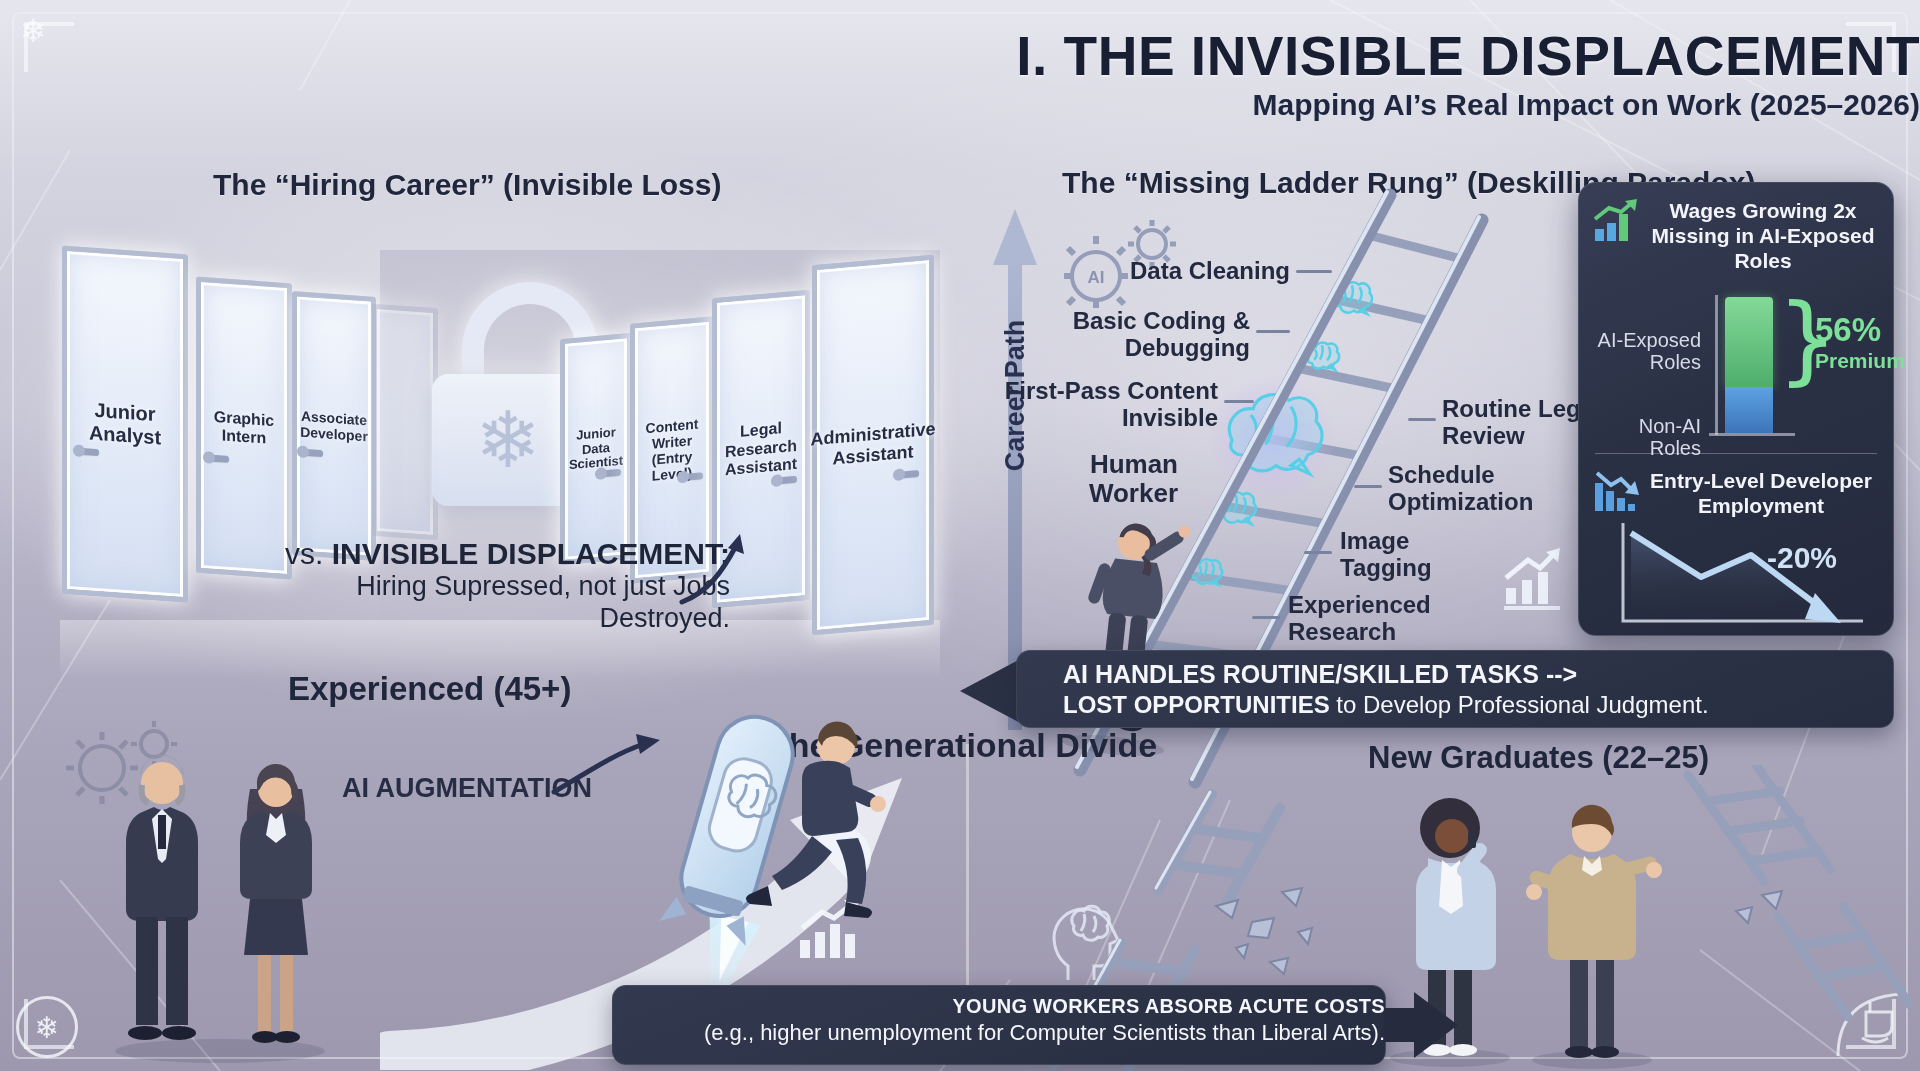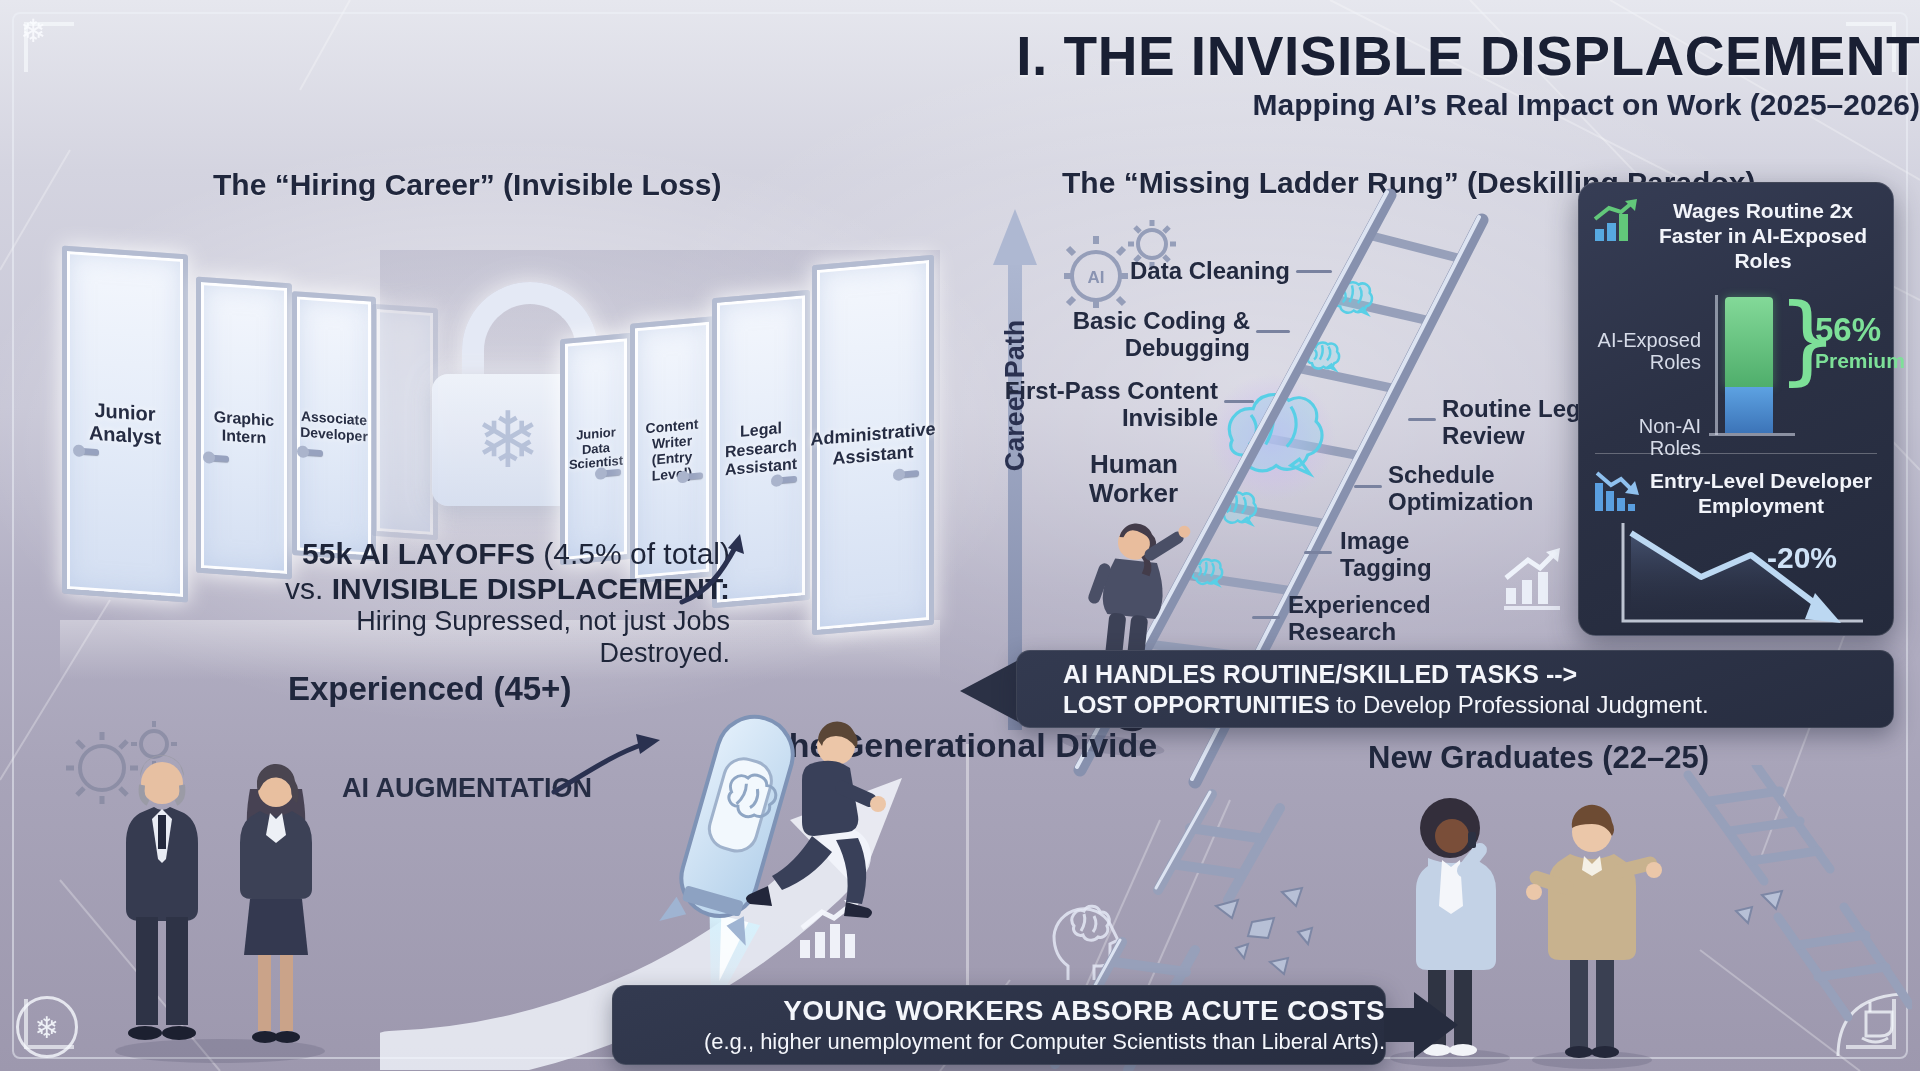--- a/index.html
+++ b/index.html
@@ -141,23 +141,20 @@
     <span class="door-label" style="font-size:16px;">Legal Research Assistant</span>
     <span class="handle" style="right:8px;top:60%;"></span>
   </div>
   <div class="door dr" style="left:812px;top:260px;width:112px;height:360px;">
     <span class="door-label" style="font-size:18px;">Administrative Assistant</span>
     <span class="handle" style="right:10px;top:58%;"></span>
   </div>
 
   <div class="abs center" style="left:250px;top:536px;width:480px;line-height:1.17;">
     <div style="font-size:30px;">
-      <span class="b">55k AI LAYOFFS</span><span> (4.5% of total)</span>
-    </div>
-    <div style="font-size:30px;">
       <span>vs. </span><span class="b">INVISIBLE DISPLACEMENT:</span>
     </div>
     <div style="font-size:27px;">Hiring Supressed, not just Jobs Destroyed.</div>
   </div>
   <svg class="abs" style="left:678px;top:532px" width="80" height="78" viewBox="0 0 80 78">
     <path d="M4,70 C30,60 44,40 58,14" fill="none" stroke="#2a3150" stroke-width="5" stroke-linecap="round"></path>
     <polygon points="50,16 62,2 66,22" fill="#2a3150"></polygon>
   </svg>
 
   <div class="abs h2" style="left:1062px;top:166px;">The “Missing Ladder Rung” (Deskilling Paradox)</div>
@@ -274,21 +271,21 @@
   </svg>
 
   <div class="panel">
     <svg class="abs" style="left:14px;top:16px" width="48" height="44" viewBox="0 0 48 44">
       <rect x="2" y="30" width="9" height="12" fill="#57a9e0"></rect>
       <rect x="14" y="24" width="9" height="18" fill="#57a9e0"></rect>
       <rect x="26" y="15" width="9" height="27" fill="#62c87a"></rect>
       <path d="M2,20 L16,9 L28,13 L40,3" stroke="#62c87a" stroke-width="4" fill="none"></path>
       <polygon points="32,2 44,0 42,12" fill="#62c87a"></polygon>
     </svg>
-    <div class="abs panel-title" style="left:66px;top:16px;width:236px;">Wages Routine 2x Faster in AI-Exposed Roles</div>
+    <div class="abs panel-title" style="left:66px;top:16px;width:236px;">Wages Growing 2x Missing in AI-Exposed Roles</div>
 
     <div class="bar-label" style="top:146px;">AI-Exposed Roles</div>
     <div class="bar-label" style="top:232px;">Non-AI Roles</div>
 
     <div class="abs" style="left:136px;top:112px;width:3px;height:140px;background:rgba(220,226,240,.55);"></div>
     <div class="abs" style="left:130px;top:250px;width:86px;height:3px;background:rgba(220,226,240,.55);"></div>
     <div class="abs" style="left:146px;top:114px;width:48px;height:90px;border-radius:4px 4px 0 0;background:linear-gradient(180deg,#83d998,#4fae6b);box-shadow:0 0 10px rgba(98,200,122,.4);"></div>
     <div class="abs" style="left:146px;top:204px;width:48px;height:46px;background:linear-gradient(180deg,#5da2e2,#3c74b8);"></div>
     <div class="brace" style="left:198px;top:108px;">}</div>
     <div class="premium-val" style="left:236px;top:128px;">56%</div>
@@ -514,20 +511,20 @@
       <line x1="146" y1="180" x2="214" y2="170"></line>
         <line x1="166" y1="212" x2="234" y2="202"></line>
     </g>
     <g fill="#b7c0d6" stroke="#7d87a5" stroke-width="2">
       <polygon points="110,130 130,126 124,144"></polygon>
       <polygon points="84,146 100,142 96,158"></polygon>
     </g>
   </svg>
 
   <div class="banner center" style="left:612px;top:985px;width:772px;height:78px;">
-    <div style="margin-top:9px;font-size:28px;font-weight:bold;letter-spacing:.3px;">YOUNG WORKERS ABSORB ACUTE COSTS</div>
+    <div style="margin-top:9px;font-size:20px;font-weight:bold;letter-spacing:.3px;">YOUNG WORKERS ABSORB ACUTE COSTS</div>
     <div style="font-size:22px;margin-top:2px;">(e.g., higher unemployment for Computer Scientists than Liberal Arts).</div>
   </div>
   <svg class="abs" style="left:1384px;top:992px" width="76" height="66" viewBox="0 0 76 66">
     <polygon points="0,16 30,16 30,0 74,33 30,66 30,50 0,50" fill="#262c3e"></polygon>
   </svg>
 
 </div>
 
 </body></html>

